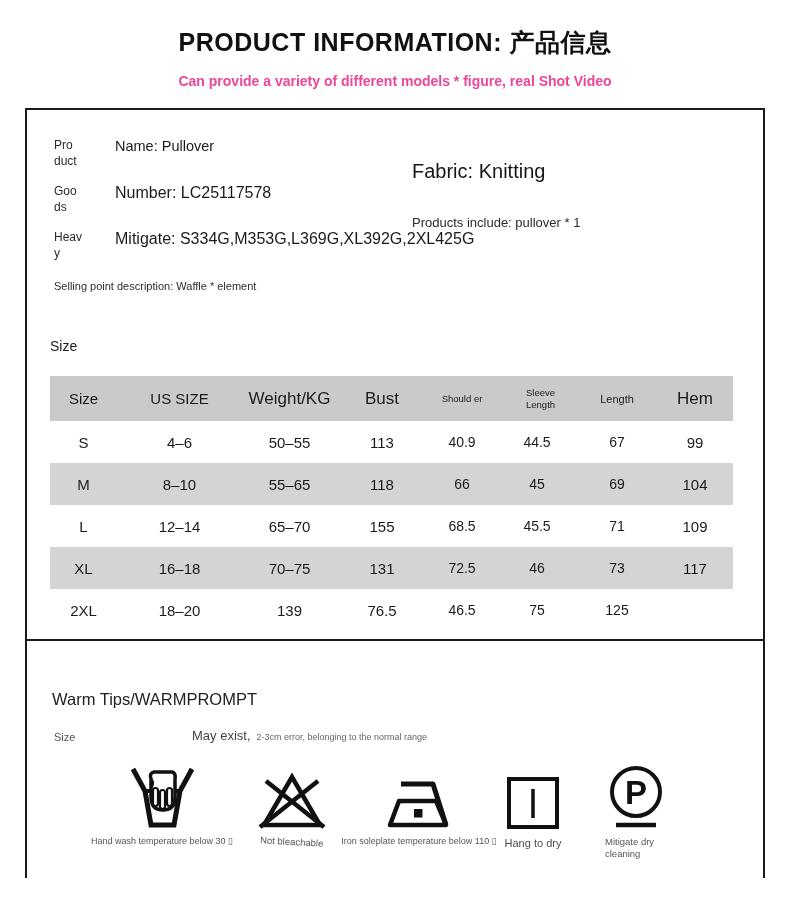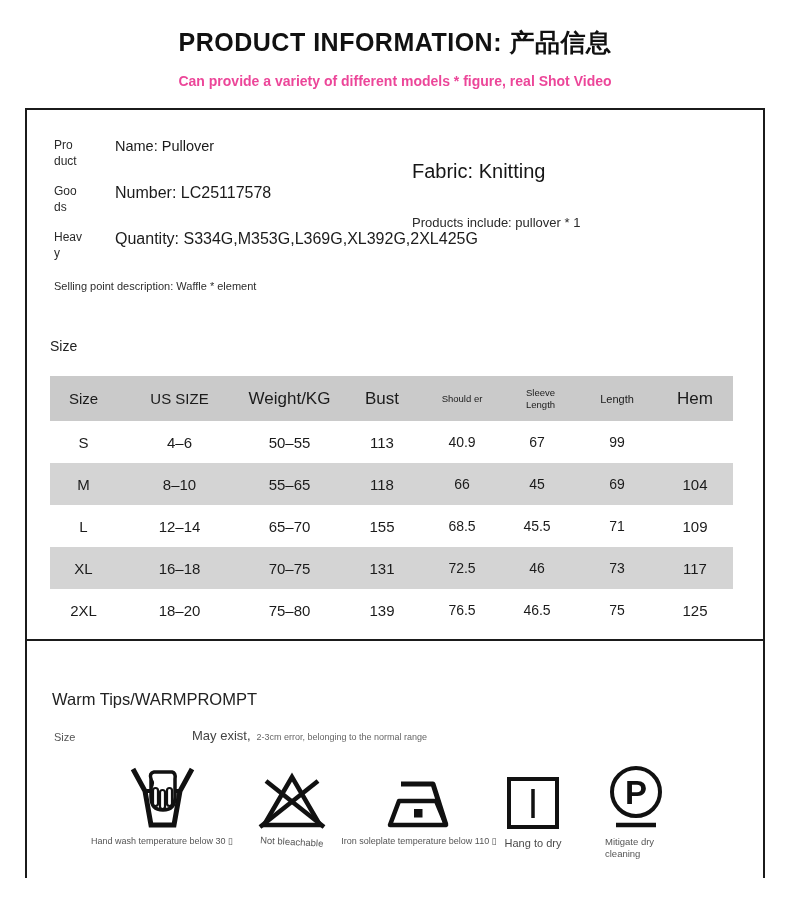--- a/index.html
+++ b/index.html
@@ -150,21 +150,21 @@
     </div>
 
     <div class="info-row" style="top:74px;">
       <div class="info-label">Goo ds</div>
       <div class="info-value">Number: LC25117578</div>
       <div class="info-right products-text" style="top:3px;">Products include: pullover * 1</div>
     </div>
 
     <div class="info-row" style="top:120px;">
       <div class="info-label">Heav y</div>
-      <div class="info-value">Quantity: S334G,M353G,L369G,XL392G,2XL425G</div>
+      <div class="info-value">Mitigate: S334G,M353G,L369G,XL392G,2XL425G</div>
     </div>
 
     <div class="selling-point">Selling point description: Waffle * element</div>
 
     <div class="size-label">Size</div>
 
     <div class="size-table">
       <div class="trow thead">
         <div class="h-size">Size</div>
         <div class="h-us">US SIZE</div>
@@ -179,20 +179,21 @@
         <div class="h-length">Length</div>
         <div class="h-hem">Hem</div>
       </div>
 
       <div class="trow tbody-row">
         <div>S</div>
         <div>4–6</div>
         <div>50–55</div>
         <div>113</div>
         <div>40.9</div>
+        <div>44.5</div>
         <div>67</div>
         <div>99</div>
       </div>
 
       <div class="trow tbody-row alt">
         <div>M</div>
         <div>8–10</div>
         <div>55–65</div>
         <div>118</div>
         <div>66</div>
@@ -219,21 +220,20 @@
         <div>131</div>
         <div>72.5</div>
         <div>46</div>
         <div>73</div>
         <div>117</div>
       </div>
 
       <div class="trow tbody-row">
         <div>2XL</div>
         <div>18–20</div>
-        <div>75–80</div>
         <div>139</div>
         <div>76.5</div>
         <div>46.5</div>
         <div>75</div>
         <div>125</div>
       </div>
     </div>
 
     <div class="section-divider"></div>
 

